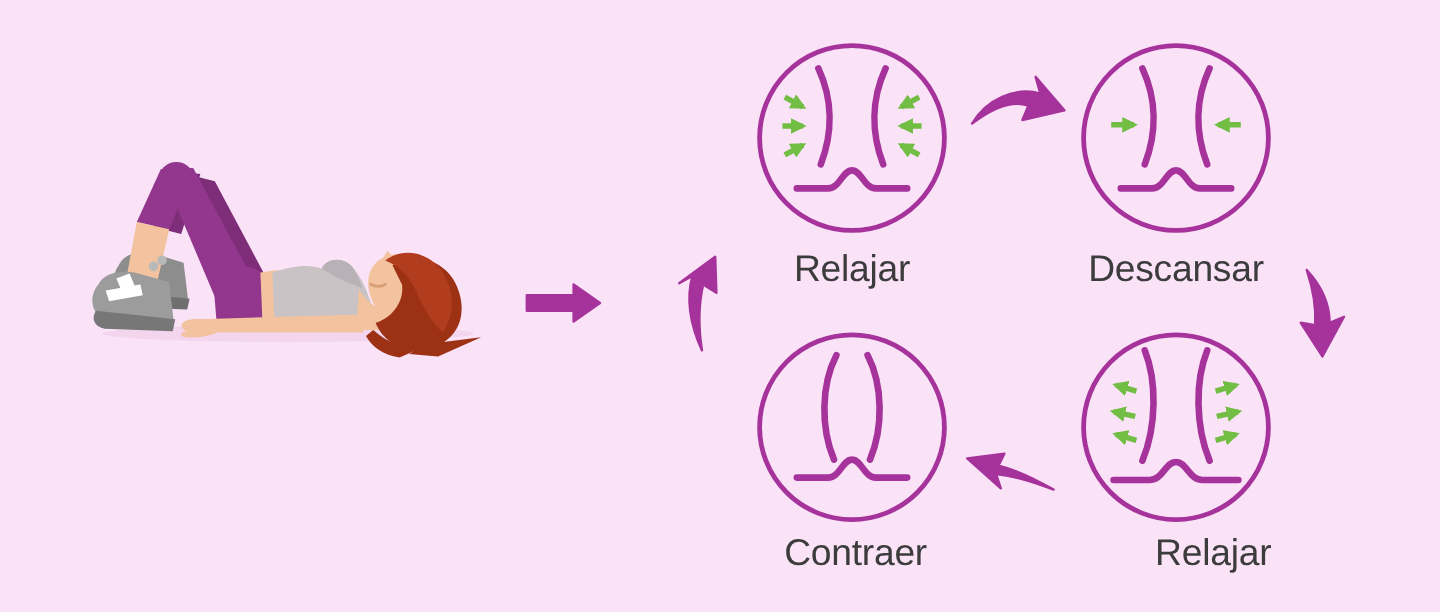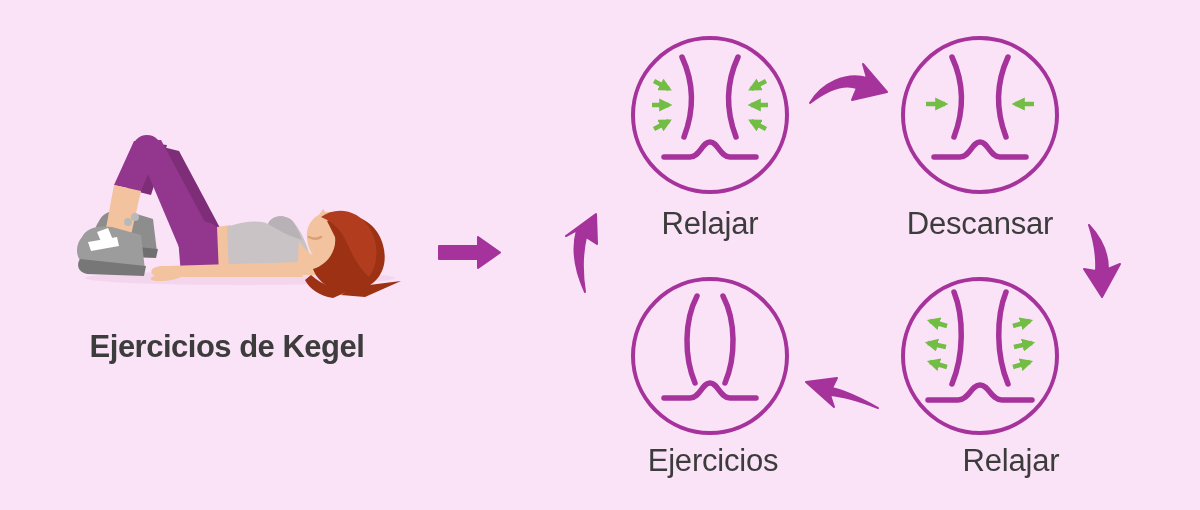--- a/index.html
+++ b/index.html
@@ -85,21 +85,20 @@
     </g>
 
     <g>
       <path d="M 272 96 C 296 82 322 96 328 120 C 334 142 324 160 302 166 C 282 170 264 160 258 144 C 272 140 282 126 280 112 Z" fill="#9C3114"></path>
       <path d="M 298 162 L 346 156 L 310 172 L 286 170 Z" fill="#9C3114"></path>
       <path d="M 256 150 C 268 161 282 165 296 165 L 278 173 C 264 171 254 163 250 155 Z" fill="#9C3114"></path>
       <path d="M 266 92 C 282 80 304 86 314 102 C 324 118 324 138 314 152 C 305 144 297 130 291 116 C 285 103 276 96 266 92 Z" fill="#B13D1E"></path>
     </g>
   </svg>
 
-  <div class="page-title">Ejercicios de Kegel</div>
 
   <svg class="abs" style="left:0;top:0" width="1200" height="510" viewBox="0 0 1200 510">
 
     <path class="magfill" d="M 439 246 L 478 246 L 478 237 L 500 252.5 L 478 268 L 478 259 L 439 259 Z"></path>
 
     <path class="magfill" d="M 810 103 C 822 83 846 72 867 78 L 863 64 L 887 92 L 852 100 L 857 88 C 843 83 827 90 810 103 Z"></path>
 
     <path class="magfill" d="M 1089 225 C 1101 238 1108 253 1108 269 L 1120 264 L 1102 297 L 1084 269 L 1096 271 C 1097 255 1094 240 1089 225 Z"></path>
 
     <path class="magfill" d="M 878 408 C 860 401 842 396 830 395 L 834 407 L 806 382 L 837 378 L 832 388 C 845 391 862 399 878 408 Z"></path>
@@ -172,16 +171,16 @@
     <div class="step-label" style="left:901px;top:443px">Relajar</div>
   </div>
 
   <div>
     <svg class="abs" style="left:629px;top:275px" width="162" height="162" viewBox="0 0 162 162">
       <circle class="circle-outline" cx="81" cy="81" r="77"></circle>
       <path class="muscle" d="M 68 21 C 55 46 55 82 66 108"></path>
       <path class="muscle" d="M 94 21 C 107 46 107 82 96 108"></path>
       <path class="muscle" d="M 35 123 H 61 C 71 123 73 108 81 108 C 89 108 91 123 101 123 H 127"></path>
     </svg>
-    <div class="step-label" style="left:603px;top:443px">Ejercicios</div>
+    <div class="step-label" style="left:603px;top:443px">Contraer</div>
   </div>
 
 </div>
 
 </body></html>

